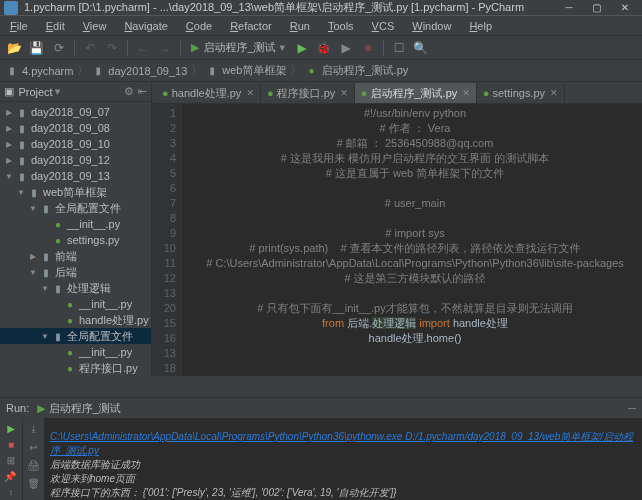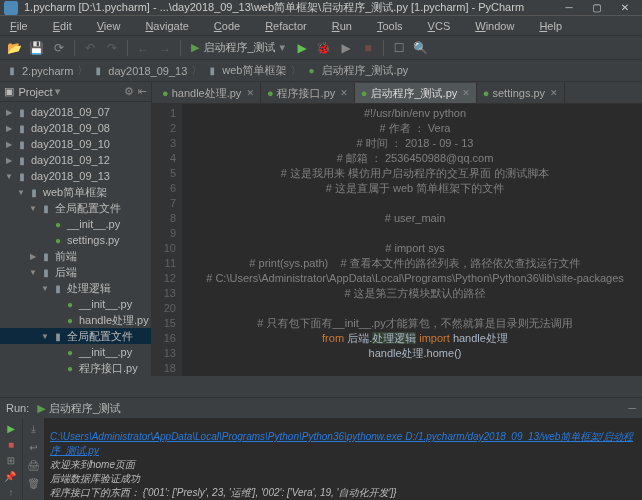--- a/index.html
+++ b/index.html
@@ -2,21 +2,21 @@
 <html><head>
 <meta charset="utf-8">
 <style>
 * { margin: 0; padding: 0; box-sizing: border-box; font-family: "Segoe UI", sans-serif; }
 body { width: 642px; height: 500px; background: #3c3f41; color: #bbb; font-size: 11px; overflow: hidden; }
 .titlebar { height: 16px; background: #3c3f41; display: flex; align-items: center; padding: 0 4px; border-bottom: 1px solid #555; }
 .titlebar-icon { width: 14px; height: 14px; background: #4a89b8; border-radius: 2px; margin-right: 6px; flex-shrink: 0; }
 .titlebar-text { flex: 1; font-size: 11px; color: #ccc; overflow: hidden; text-overflow: ellipsis; white-space: nowrap; }
 .win-controls { display: flex; gap: 2px; margin-left: auto; }
 .win-btn { width: 26px; height: 16px; display: flex; align-items: center; justify-content: center; color: #ccc; font-size: 10px; }
-.menubar { height: 20px; display: flex; align-items: center; padding: 0 4px; gap: 13px; border-bottom: 1px solid #323232; }
+.menubar { height: 20px; display: flex; align-items: center; padding: 0 4px; gap: 6px; border-bottom: 1px solid #323232; }
 .menu-item { padding: 2px 6px; color: #bbb; cursor: pointer; }
 .menu-item u { text-decoration: underline; }
 .toolbar { height: 24px; display: flex; align-items: center; padding: 0 6px; gap: 4px; border-bottom: 1px solid #323232; }
 .tbtn { width: 18px; height: 18px; display: flex; align-items: center; justify-content: center; font-size: 12px; color: #888; }
 .tbtn.disabled { opacity: 0.4; }
 .tsep { width: 1px; height: 16px; background: #555; margin: 0 2px; }
 .config { display: flex; align-items: center; gap: 4px; padding: 0 4px; font-size: 11px; }
 .run-btn { color: #62c054; }
 .debug-btn { color: #5b9e48; }
 .stop-btn { color: #c75450; }
@@ -105,21 +105,21 @@
   <div class="tbtn debug-btn">🐞</div>
   <div class="tbtn">▶</div>
   <div class="tbtn stop-btn disabled">■</div>
   <div class="tsep"></div>
   <div class="tbtn">☐</div>
   <div class="tbtn">🔍</div>
 </div>
 
 <div class="breadcrumb">
     <span class="bc-icon dir-icon">▮</span>
-    <span>2.pycharm</span>
+    <span>4.pycharm</span>
     <span class="bc-sep">〉</span>
     <span class="bc-icon dir-icon">▮</span>
     <span>day2018_09_13</span>
     <span class="bc-sep">〉</span>
     <span class="bc-icon dir-icon">▮</span>
     <span>web简单框架</span>
     <span class="bc-sep">〉</span>
     <span class="bc-icon py-icon">●</span>
     <span>启动程序_测试.py</span>
   </div>
@@ -262,21 +262,20 @@
           <div>13</div>
           <div>20</div>
           <div>15</div>
           <div>16</div>
           <div>13</div>
           <div>18</div>
         </div>
       <div class="code">
           <div><span class="c-comment">#!/usr/bin/env python</span></div>
           <div><span class="c-comment"># 作者 ： Vera</span></div>
-          <div><span class="c-comment"># 时间 ： 2018 - 09 - 13</span></div>
           <div><span class="c-comment"># 邮箱 ： 2536450988@qq.com</span></div>
           <div><span class="c-comment"># 这是我用来 模仿用户启动程序的交互界面 的测试脚本</span></div>
           <div><span class="c-comment"># 这是直属于 web 简单框架下的文件</span></div>
           <div><span></span></div>
           <div><span class="c-comment"># user_main</span></div>
           <div><span></span></div>
           <div><span class="c-comment"># import sys</span></div>
           <div><span class="c-comment"># print(sys.path)    # 查看本文件的路径列表，路径依次查找运行文件</span></div>
           <div><span class="c-comment"># C:\Users\Administrator\AppData\Local\Programs\Python\Python36\lib\site-packages</span></div>
           <div><span class="c-comment"># 这是第三方模块默认的路径</span></div>
@@ -306,17 +305,17 @@
       <div class="cg">📌</div>
       <div class="cg">↑</div>
       <div class="cg">↓</div>
     </div>
     <div class="console-gutter" style="border-left:1px solid #323232">
       <div class="cg">⤓</div>
       <div class="cg">↩</div>
       <div class="cg">🖨</div>
       <div class="cg">🗑</div>
     </div>
-    <div class="console-text"><div><span class="path">C:\Users\Administrator\AppData\Local\Programs\Python\Python36\pythonw.exe D:/1.pycharm/day2018_09_13/web简单框架/启动程序_测试.py</span></div><div>欢迎来到home页面</div><div>后端数据库验证成功</div><div>程序接口下的东西： {'001': ['Presly', 23, '运维'], '002': ['Vera', 19, '自动化开发']}</div><div>&nbsp;</div><div>Process finished with exit code 0</div></div>
+    <div class="console-text"><div><span class="path">C:\Users\Administrator\AppData\Local\Programs\Python\Python36\pythonw.exe D:/1.pycharm/day2018_09_13/web简单框架/启动程序_测试.py</span></div><div>后端数据库验证成功</div><div>欢迎来到home页面</div><div>程序接口下的东西： {'001': ['Presly', 23, '运维'], '002': ['Vera', 19, '自动化开发']}</div><div>&nbsp;</div><div>Process finished with exit code 0</div></div>
   </div>
 </div>
 
 <div class="statusbar"></div>
 
 </body></html>

